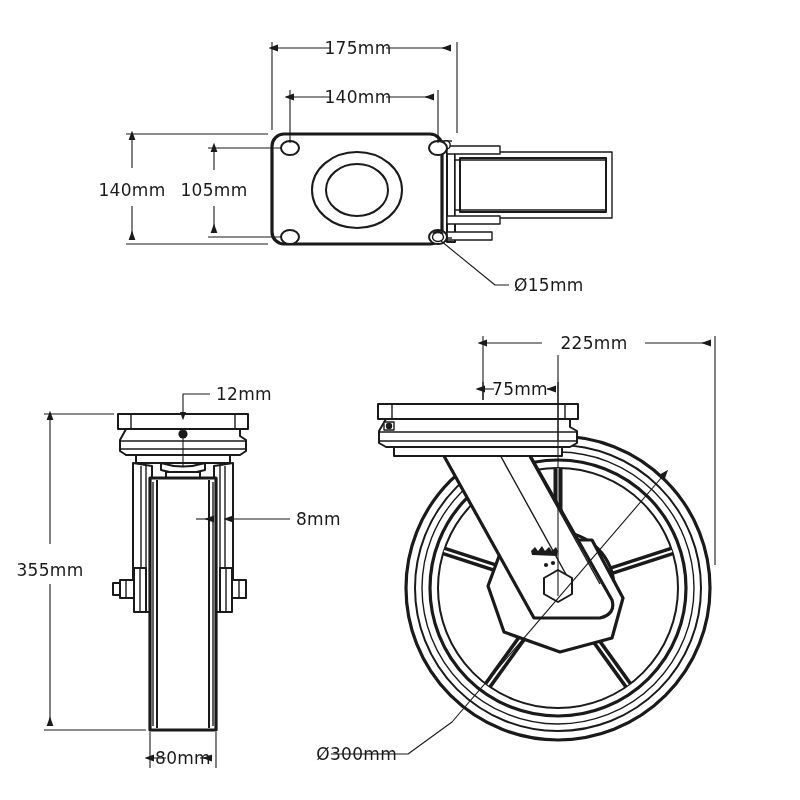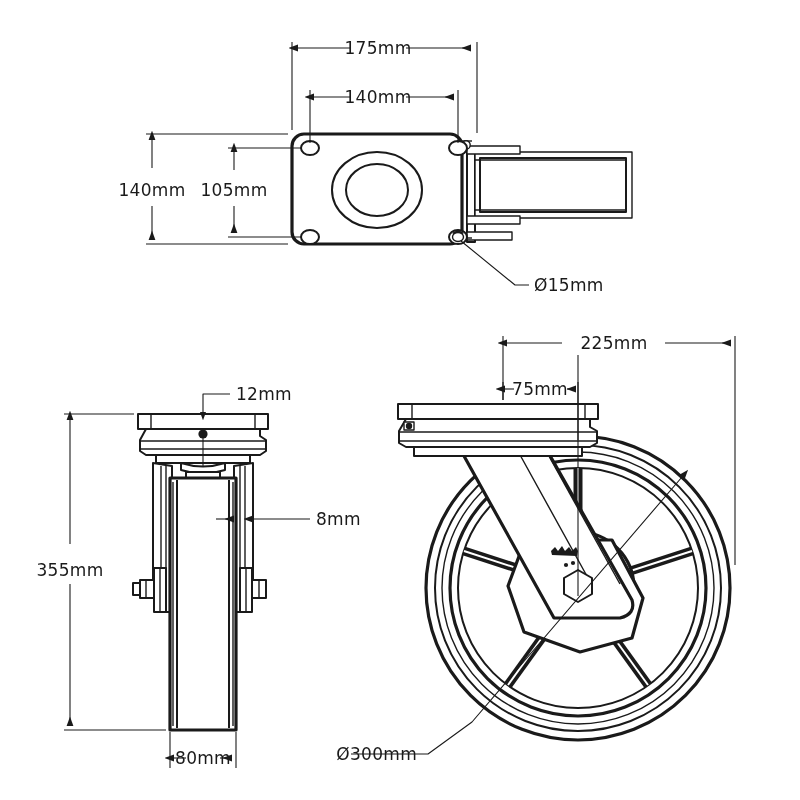--- a/index.html
+++ b/index.html
@@ -12,21 +12,20 @@
     width: 800px;
     height: 800px;
     font-family: "DejaVu Sans", sans-serif;
     overflow: hidden;
   }
   #drawing-root {
     position: relative;
     width: 672px;
     height: 800px;
     background: #6d28d9;
-    margin-left: 20px;
   }
   svg.sheet {
     display: block;
     width: 800px;
     height: 800px;
     background: #ffffff;
   }
   .ln {
     stroke: #1a1a1a;
     fill: none;

